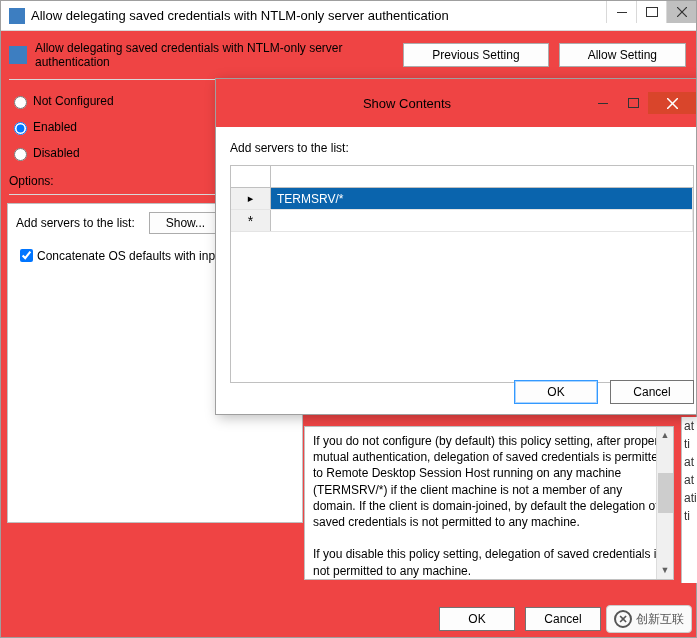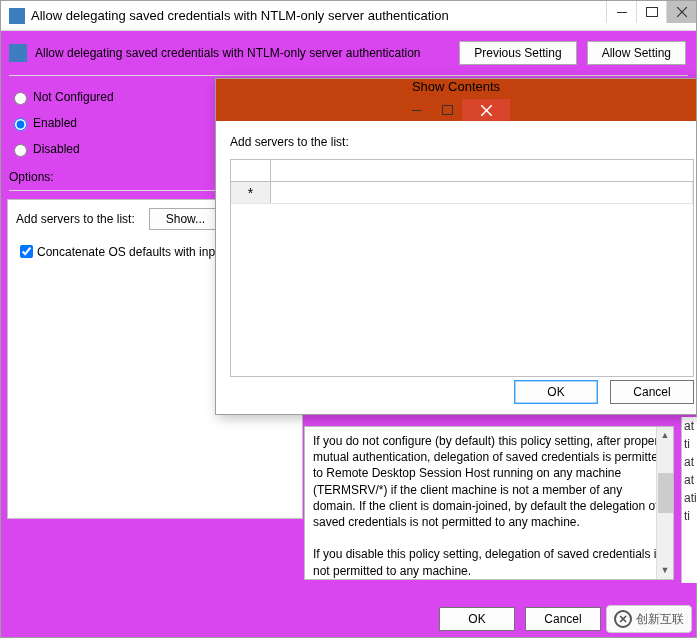--- a/index.html
+++ b/index.html
@@ -1,33 +1,33 @@
 <!DOCTYPE html>
 <html><head>
 <meta charset="utf-8">
 <style>
   * { box-sizing: border-box; font-family: "Segoe UI", Tahoma, sans-serif; font-size: 12px; }
   body { margin: 0; background: #fff; width: 697px; height: 638px; overflow: hidden; position: relative; }
 
   
-  .main-window { position: absolute; left: 0; top: 0; width: 697px; height: 638px; border: 1px solid #9f9f9f; background: #d946ef; }
+  .main-window { position: absolute; left: 0; top: 0; width: 697px; height: 638px; border: 1px solid #9f9f9f; background: #ef4444; }
   .titlebar { height: 30px; background: #fff; display: flex; align-items: center; border-bottom: 1px solid #d9d9d9; }
   .titlebar .icon { width: 16px; height: 16px; margin: 0 6px 0 8px; background: #3d7ec1; display: inline-block; }
   .titlebar .title { flex: 1; color: #000; font-size: 13px; }
   .win-controls { display: flex; height: 100%; }
   .win-btn { width: 30px; height: 22px; margin-top: 0; display: flex; align-items: center; justify-content: center; color: #333; background: #fff; border-left: 1px solid #d9d9d9; }
   .win-btn.minimize::before { content:""; width:10px; border-bottom: 1px solid #333; display:block; }
   .win-btn.maximize::before { content:""; width:10px; height:8px; border:1px solid #333; display:block; }
   .win-btn.close { background: #c0c0c0; }
   .win-btn.close svg { width: 10px; height: 10px; }
 
   .header-row { display:flex; align-items:center; padding: 10px 10px 8px 8px; }
   .header-row .icon { width:18px; height:18px; background:#3d7ec1; margin-right:8px; }
   .header-row .label { flex:1; font-size:12px; color:#000; }
-  .nav-btn { height:24px; padding: 0 14px; background:#fdfdfd; border:1px solid #acacac; margin-left:10px; display:flex; align-items:center; justify-content:center; cursor:default; }
+  .nav-btn { height:24px; padding: 0 28px; background:#fdfdfd; border:1px solid #acacac; margin-left:10px; display:flex; align-items:center; justify-content:center; cursor:default; }
   .hr { border-top:1px solid #d9d9d9; margin: 2px 8px 8px 8px; }
 
   .body-row { display:flex; padding: 0 8px; }
   .radio-col { width: 120px; }
   .radio { display:flex; align-items:center; height: 26px; }
   .radio input { margin-right: 6px; }
   .meta-col { padding-left: 8px; }
   .meta-label { color:#000; margin-top: 4px; }
   .supported { margin-top: 56px; }
 
@@ -48,21 +48,21 @@
   .side-frag { position:absolute; left:680px; top:416px; width:16px; height:166px; border-left:1px solid #c0c0c0; background:#fff; font-size:11px; line-height:18px; padding-left:2px; color:#333;}
 
   .bottom-btns { position:absolute; left:0; bottom:6px; width:100%; display:flex; justify-content:flex-end; padding-right: 95px; gap:10px;}
   .dlg-btn { height:24px; width:76px; border:1px solid #737373; background:#fdfdfd; display:flex; align-items:center; justify-content:center; }
 
   .watermark { position:absolute; right:4px; bottom:4px; width:86px; height:28px; border:1px solid #ccc; border-radius:4px; background:#fafafa; display:flex; align-items:center; justify-content:center; font-size:11px; color:#555; }
   .watermark .c { width:18px;height:18px;border:2px solid #555;border-radius:50%;display:flex;align-items:center;justify-content:center;font-weight:bold;margin-right:4px;font-size:11px;}
 
   
   .dialog { position:absolute; left:215px; top:78px; width:482px; height:337px; background:#fff; border:1px solid #9f9f9f; box-shadow: 3px 3px 12px rgba(0,0,0,0.25); }
-  .dlg-titlebar { height:42px; background:#c2410c; display:flex; align-items:center;flex-direction:column; }
+  .dlg-titlebar { height:48px; background:#ef4444; display:flex; align-items:center; }
   .dlg-titlebar .title { flex:1; text-align:center; font-size:13px; color:#000; }
   .dlg-win-controls { display:flex; height:22px; }
   .dlg-win-btn { width:30px; height:22px; display:flex; align-items:center; justify-content:center; margin-right:0;}
   .dlg-win-btn.minimize::before { content:""; width:10px; border-bottom:1px solid #333; }
   .dlg-win-btn.maximize::before { content:""; width:9px; height:8px; border:1px solid #333; }
   .dlg-win-btn.close { background:#d9452b; color:#fff; width:48px;}
   .dlg-win-btn.close svg line { stroke:#fff; }
 
   .dlg-body { padding: 14px 2px 10px 14px; }
   .dlg-prompt { margin-bottom: 10px; }
@@ -186,20 +186,24 @@
           </svg>
       </div>
     </div>
   </div>
   <div class="dlg-body">
     <div class="dlg-prompt">Add servers to the list:</div>
     <div class="grid">
       <div class="grid-header">
         <div class="rowhdr"></div>
       </div>
+      <div class="grid-row selected">
+        <div class="rowhdr marker-current"></div>
+        <div class="cell">TERMSRV/*</div>
+      </div>
       <div class="grid-row">
         <div class="rowhdr marker-new"></div>
         <div class="cell"></div>
       </div>
     </div>
   </div>
   <div class="dlg-footer">
     <div class="dlg-btn default">OK</div>
     <div class="dlg-btn">Cancel</div>
   </div>

